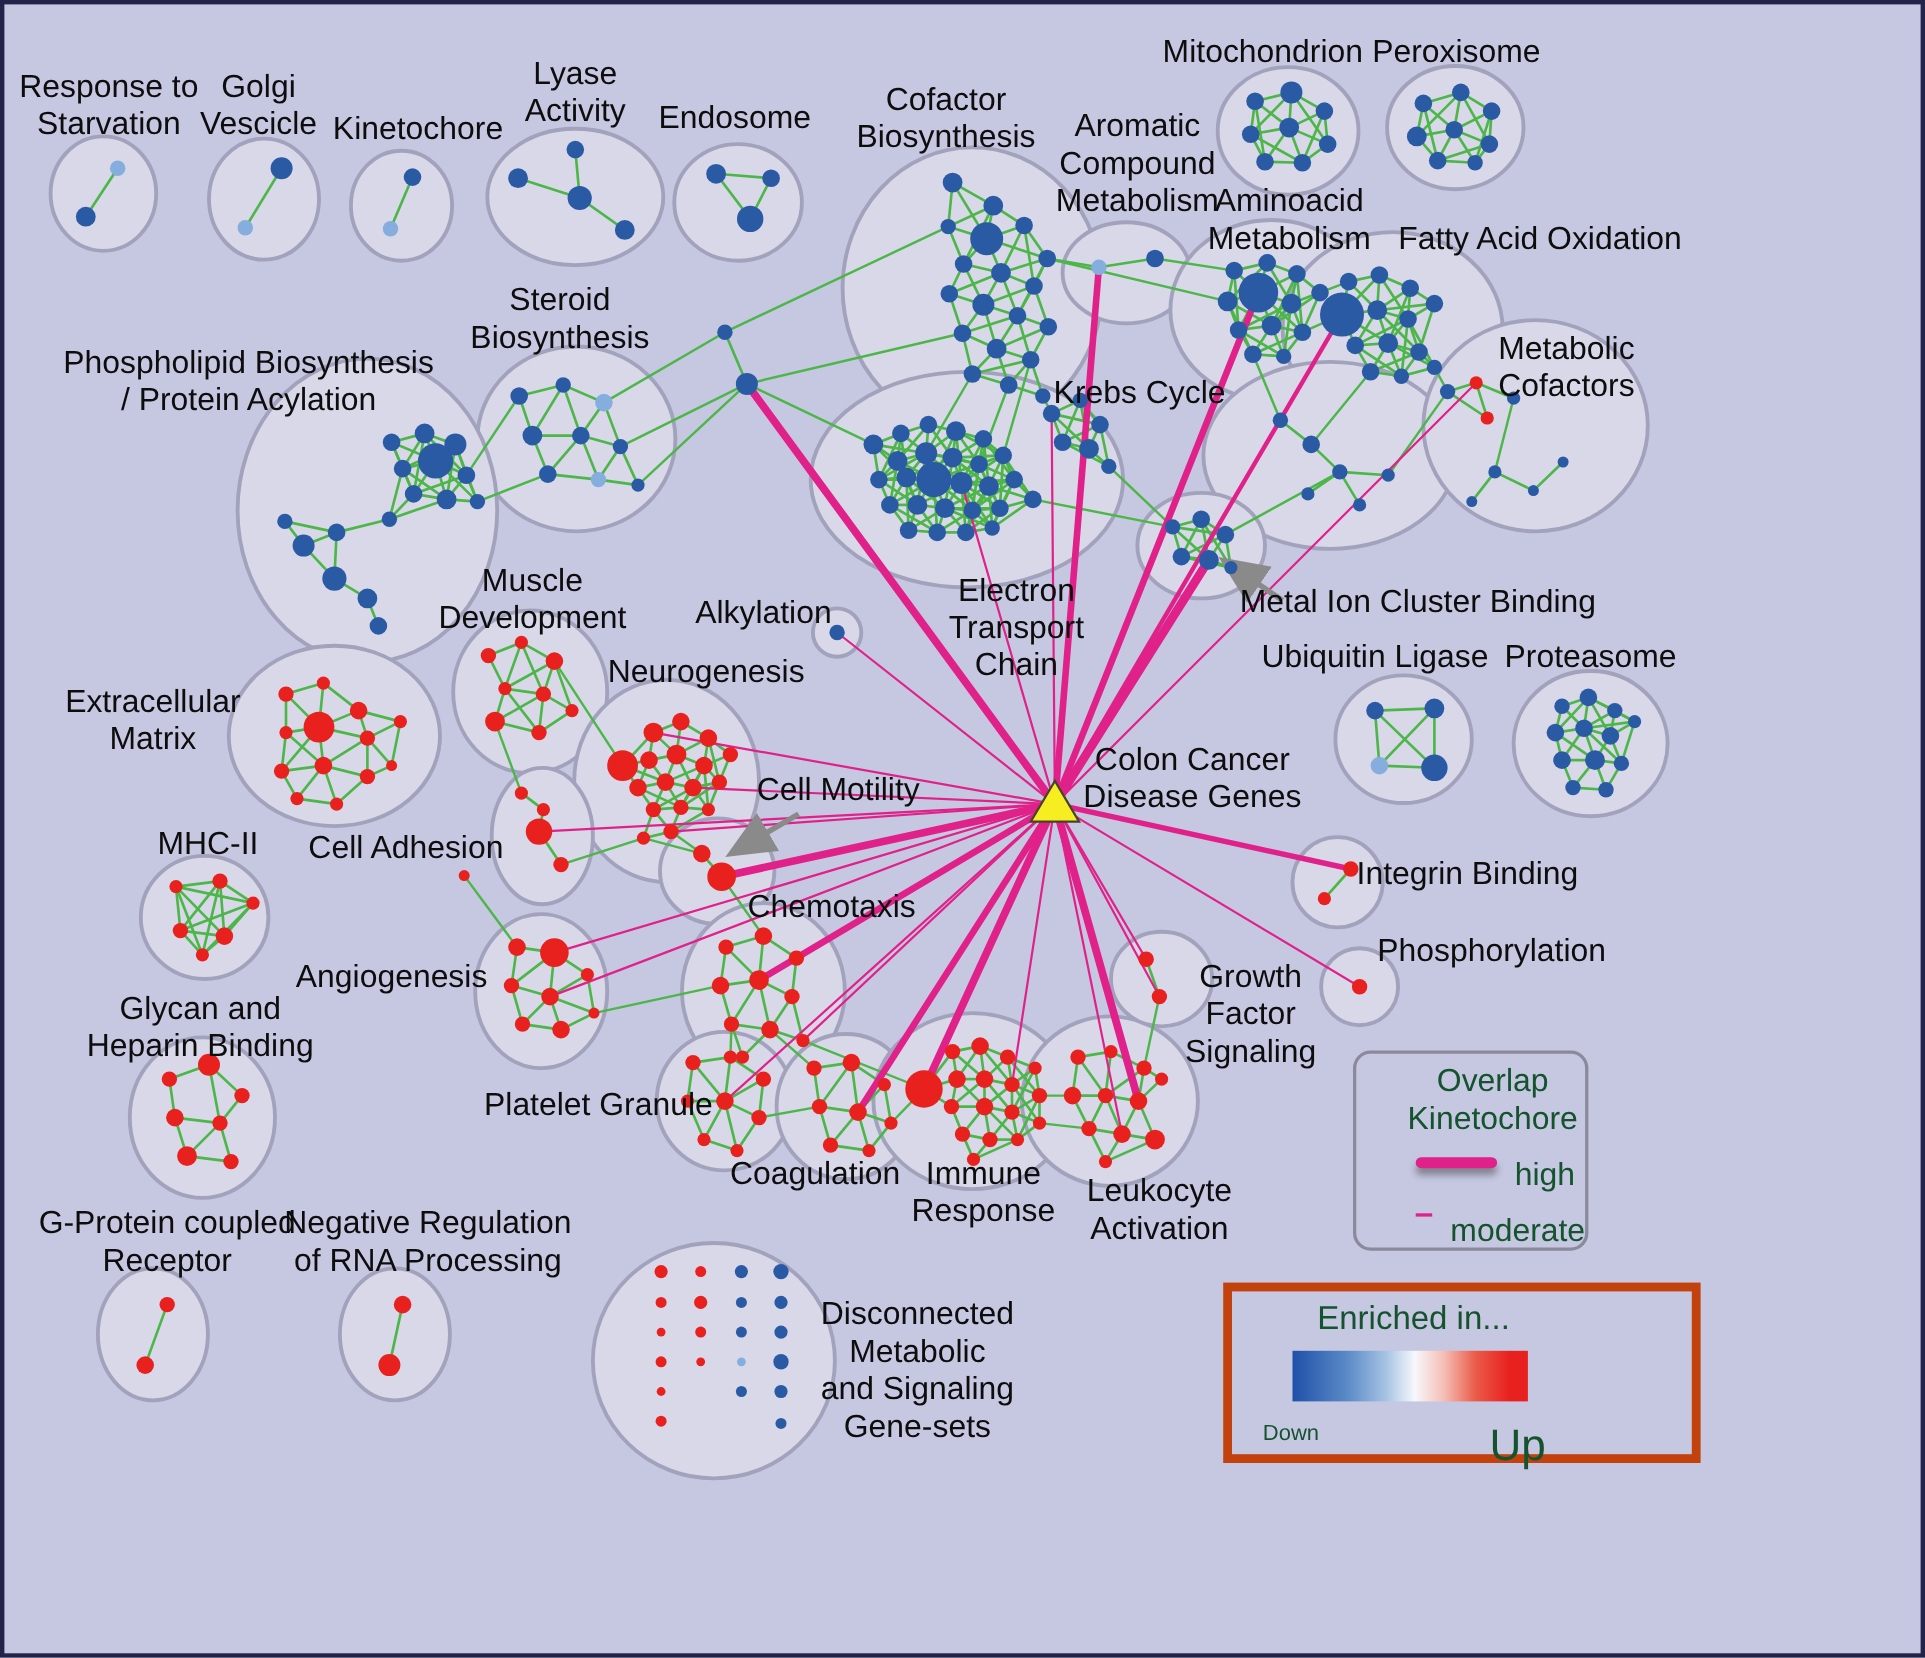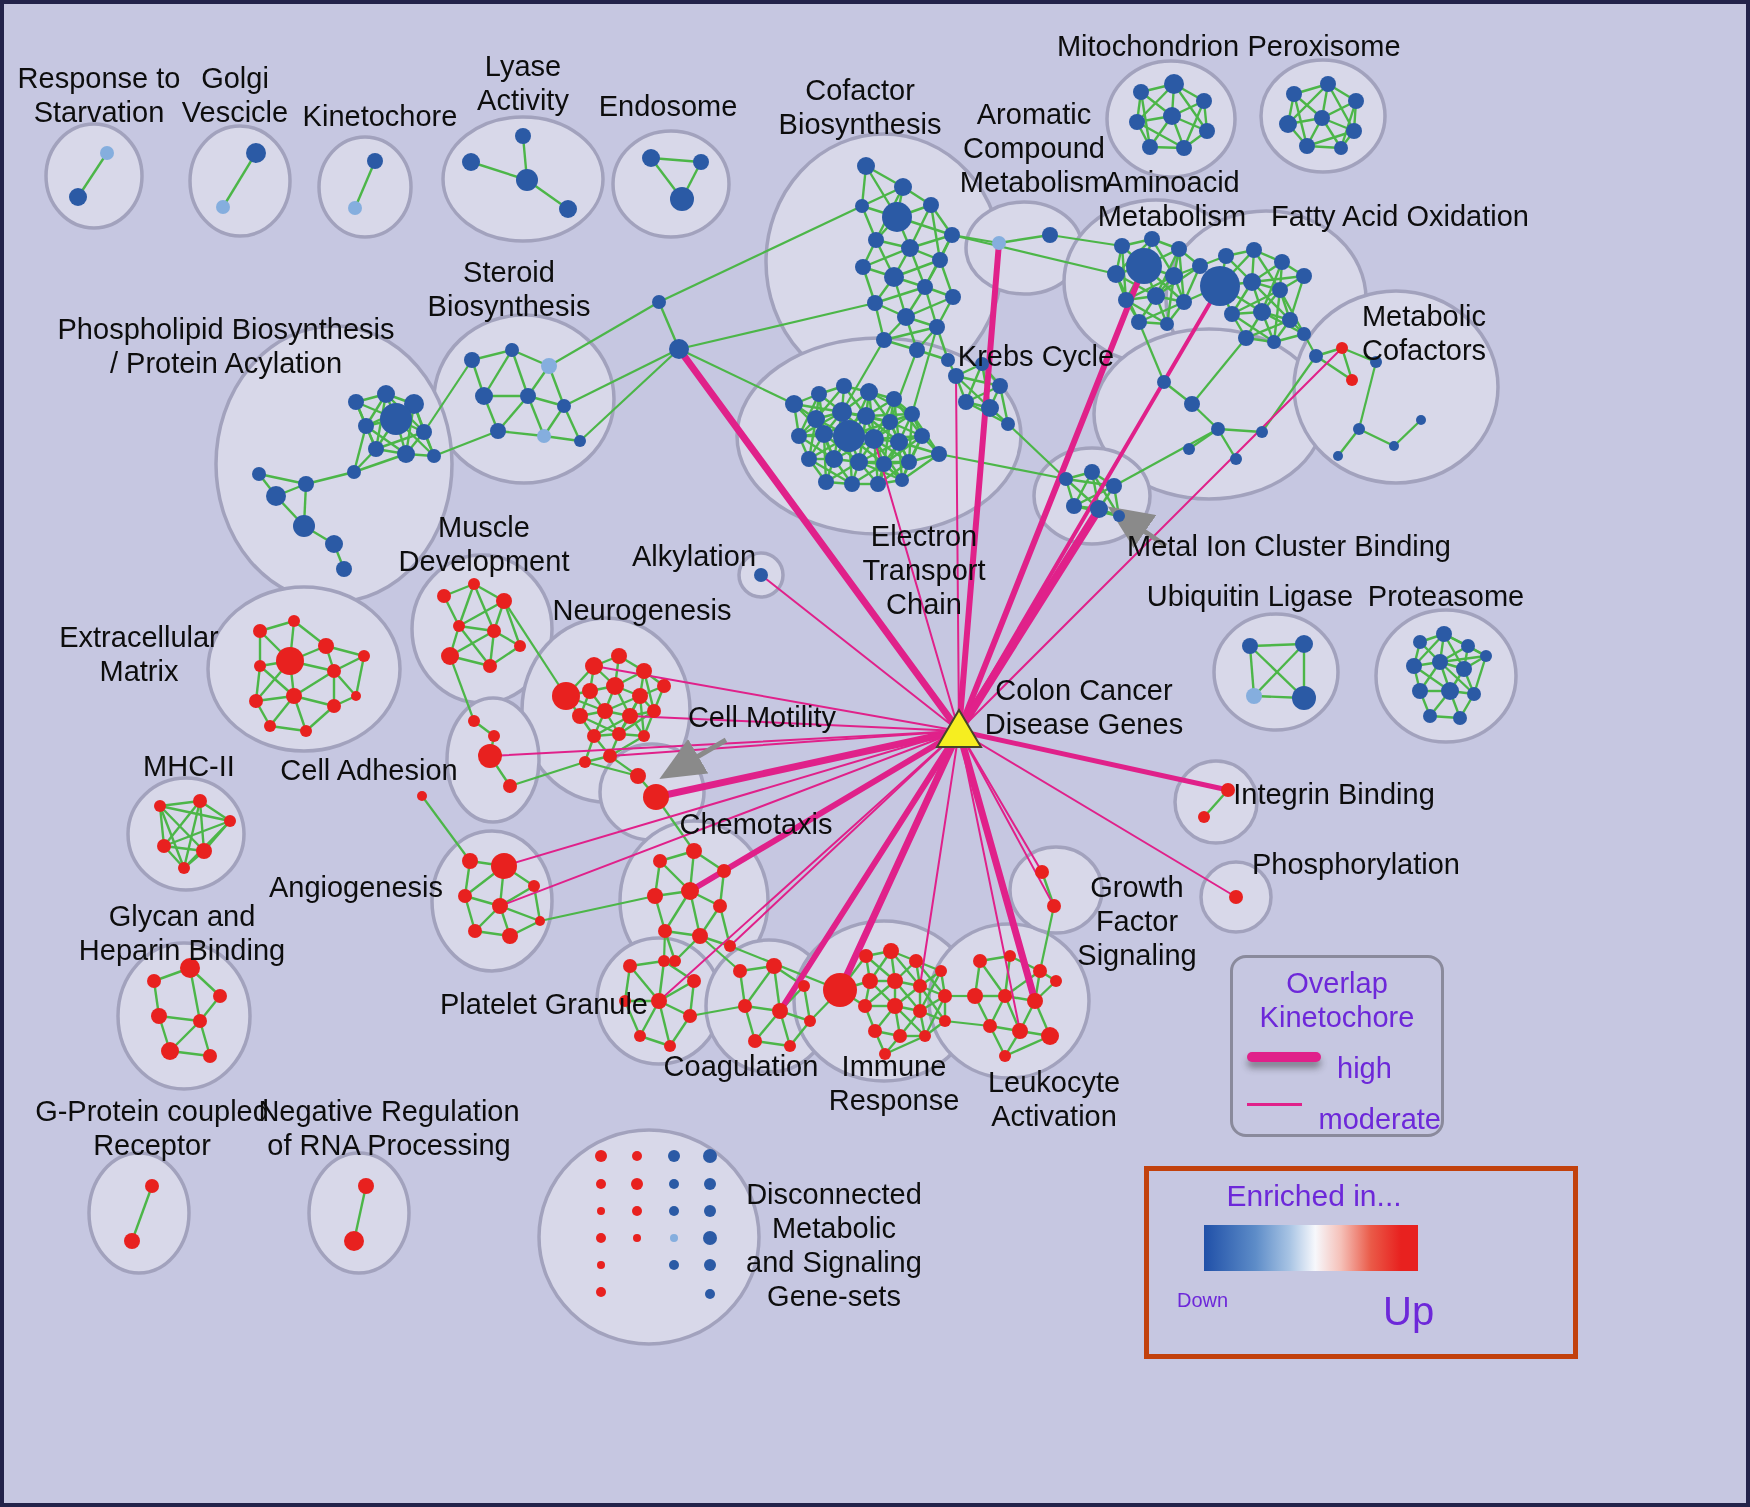--- a/index.html
+++ b/index.html
@@ -7,38 +7,38 @@
     position:relative;
     width:1750px;height:1507px;
     background:#c6c7e1;
     border:4px solid #23234a;
     box-sizing:border-box;
     overflow:hidden;
     font-family:"Liberation Sans", sans-serif;
   }
   #network-svg{position:absolute;left:0;top:0;}
   svg text{font-family:"Liberation Sans", sans-serif;fill:#0d0d0d;}
-  .legend{position:absolute;color:#6d28d9;}
+  .legend{position:absolute;color:#14532d;padding-left:40px;}
   
   #legend-sig{
     left:1226px;top:951px;width:214px;height:182px;
     border:3px solid #8a8a9c;border-radius:16px;box-sizing:border-box;
   }
   #legend-sig .title{text-align:center;font-size:29px;line-height:34px;margin-top:8px;}
   #legend-sig .row{display:flex;margin:18px 0 0 14px;}
   #legend-sig .bar-high{
     width:74px;height:10px;border-radius:5px;background:#e0218a;
     box-shadow:0 6px 7px rgba(40,40,40,0.45);
   }
   #legend-sig .bar-moderate{width:74px;height:3px;background:#e0218a;}
   #legend-sig .row span.lab{font-size:29px;margin-left:16px;}
   
   #legend-enrich{
-    left:1108px;top:1162px;width:434px;height:193px;
-    border:5px solid #c2410c;box-sizing:border-box;margin-left:32px;
+    left:1108px;top:1162px;width:434px;height:164px;
+    border:8px solid #c2410c;box-sizing:border-box;
   }
   #legend-enrich .title{position:absolute;left:0;top:8px;width:330px;text-align:center;font-size:30px;}
   #legend-enrich .grad{
     position:absolute;left:55px;top:54px;width:214px;height:46px;
     background:linear-gradient(90deg,#2050a8 0%,#5d8cc8 24%,#a8c4e4 40%,#f7f8fc 52%,#f5c0b8 64%,#ea5a48 78%,#e8211f 92%);
   }
   #legend-enrich .down{position:absolute;left:28px;top:118px;font-size:20px;}
   #legend-enrich .up{position:absolute;left:234px;top:118px;font-size:40px;}
   #legend-enrich .context{position:absolute;right:12px;top:56px;text-align:right;font-size:29px;line-height:34px;}
 </style>

